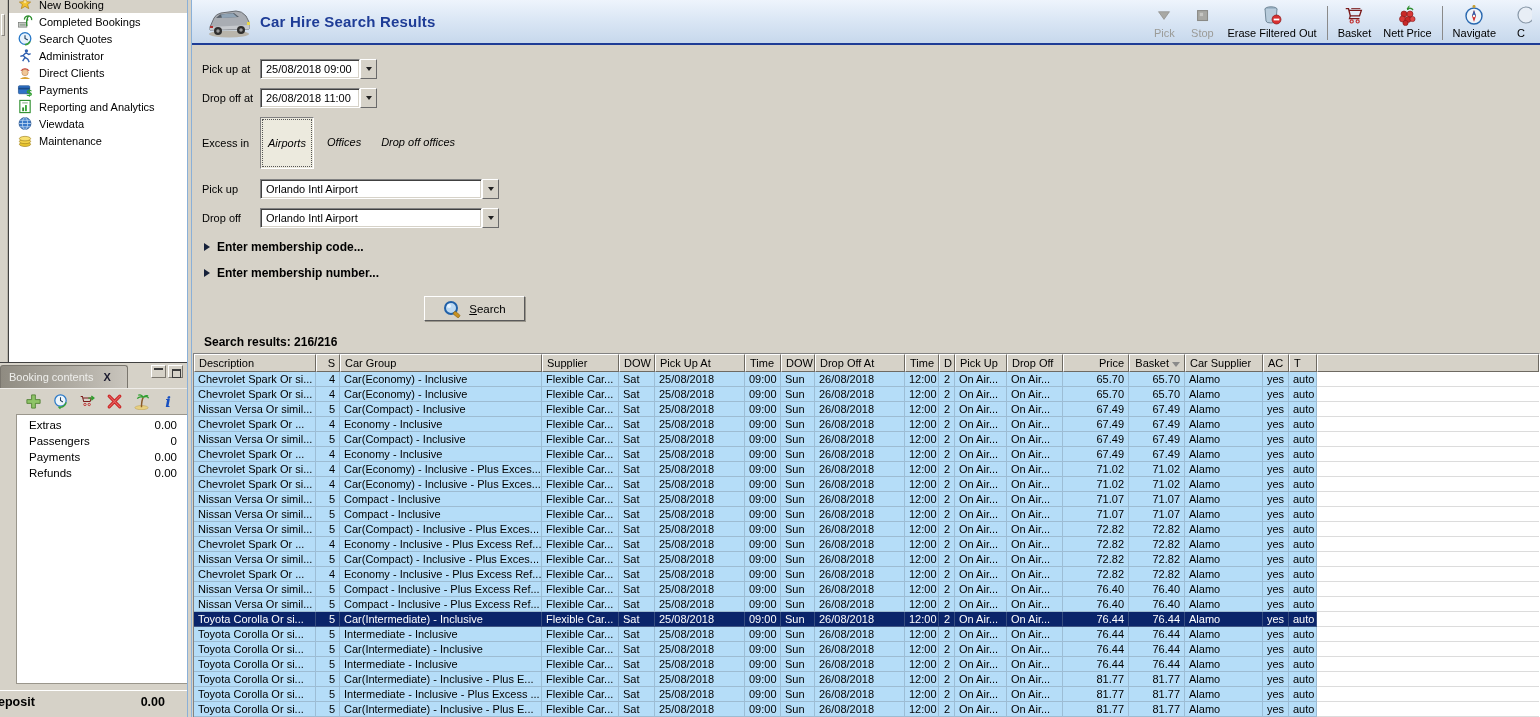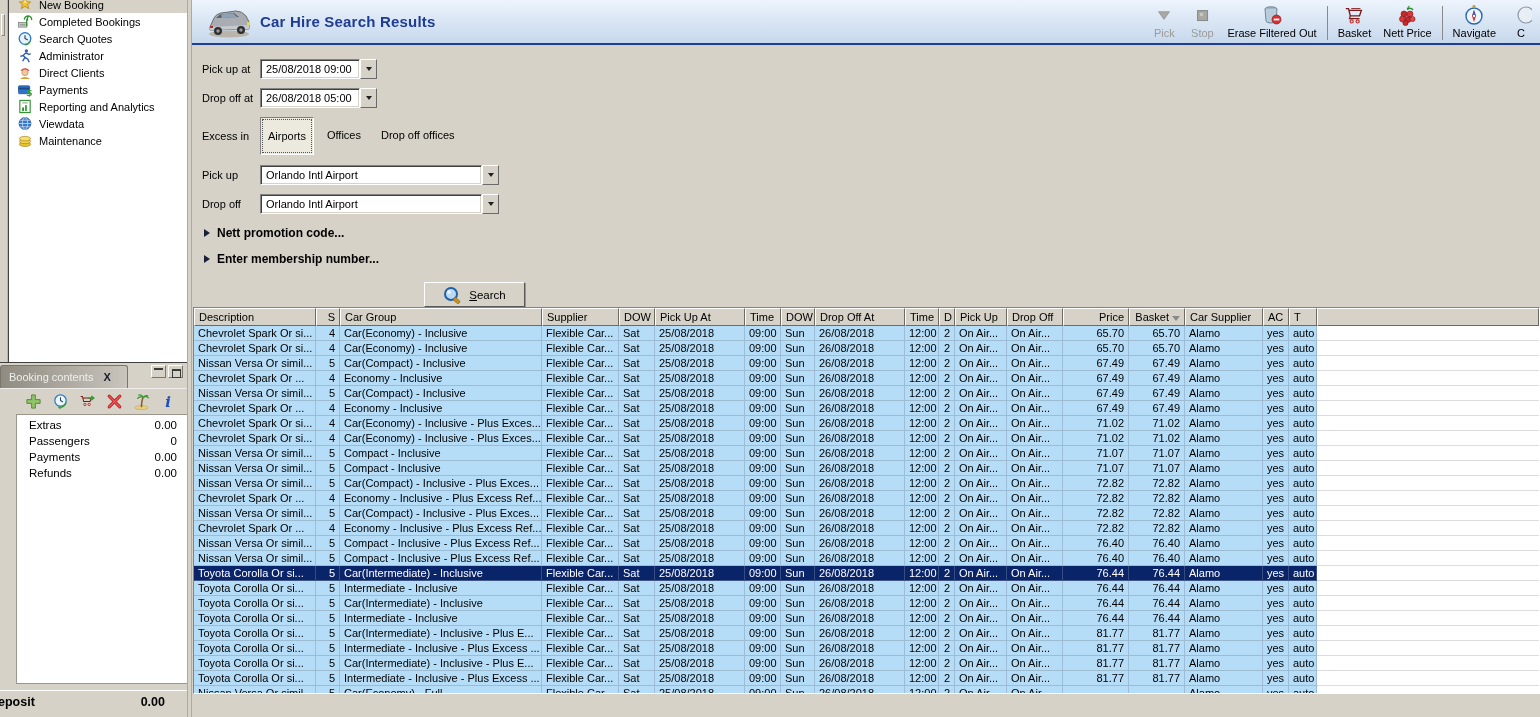--- a/index.html
+++ b/index.html
@@ -50,21 +50,21 @@
   #form-area { padding:14px 0 0 10px; }
   .form-row { display:flex; align-items:center; margin-bottom:9px; }
   .form-label { width:58px; flex:0 0 58px; }
   .combo { display:flex; }
   .combo-text { background:#fff; border:1px solid; border-color:#828282 #fff #fff #828282; box-shadow:inset 1px 1px 0 #404040, inset -1px -1px 0 #d6d2c8; padding:2px 2px 2px 5px; height:20px; display:flex; align-items:center; }
   .combo-btn { width:17px; height:20px; background:#d6d2c8; border:1px solid; border-color:#fff #6a6a6a #6a6a6a #fff; display:flex; align-items:center; justify-content:center; }
   .combo-btn .arr { width:0; height:0; border-left:3px solid transparent; border-right:3px solid transparent; border-top:4px solid #202020; }
   .w-date .combo-text { width:100px; }
   .w-air .combo-text { width:222px; }
   #tabs-row { display:flex; align-items:center; margin-bottom:10px; }
-  .seg-tab { padding:12px 7px; margin-right:6px; cursor:default; }
+  .seg-tab { padding:19px 7px; margin-right:6px; cursor:default;font-style:italic; }
   .seg-tab.selected { background:#eceade; border:1px solid; border-color:#808080 #fff #fff #808080; outline:1px dotted #555; outline-offset:-3px; }
   .expander { display:flex; align-items:center; margin:12px 0 0 2px; font-weight:bold; font-size:12px; cursor:default; }
   .expander .tri { width:0; height:0; border-top:4px solid transparent; border-bottom:4px solid transparent; border-left:6px solid #16213a; margin-right:7px; }
   #search-btn-row { margin:16px 0 0 222px; }
   #search-btn { width:101px; height:25px; background:#d6d2c8; border:1px solid; border-color:#fff #5a5a5a #5a5a5a #fff; box-shadow:1px 1px 0 #9a968c; display:flex; align-items:center; justify-content:center; gap:7px; font-size:11.5px; cursor:default; }
   #results-summary { font-weight:bold; font-size:12px; margin:14px 0 4px 2px; }
 
   
   #results-table { margin-left:1px; width:1347px; border:1px solid; border-color:#828282 #fff #fff #828282; background:#fff; }
   .trow { display:flex; height:15px; }
@@ -375,21 +375,21 @@
       <div class="combo w-date">
         <div class="combo-text">25/08/2018 09:00</div>
         <div class="combo-btn">
             <span class="arr"></span>
           </div>
       </div>
     </div>
     <div class="form-row">
       <span class="form-label">Drop off at</span>
       <div class="combo w-date">
-        <div class="combo-text">26/08/2018 05:00</div>
+        <div class="combo-text">26/08/2018 11:00</div>
         <div class="combo-btn">
             <span class="arr"></span>
           </div>
       </div>
     </div>
     <div id="tabs-row">
       <span class="form-label">Excess in</span>
       <div id="seg-tabs" style="display:flex;">
           <span class="seg-tab selected">Airports</span>
           <span class="seg-tab">Offices</span>
@@ -410,38 +410,39 @@
       <div class="combo w-air">
         <div class="combo-text">Orlando Intl Airport</div>
         <div class="combo-btn">
             <span class="arr"></span>
           </div>
       </div>
     </div>
 
     <div class="expander">
       <span class="tri"></span>
-      <span>Nett promotion code...</span>
+      <span>Enter membership code...</span>
     </div>
     <div class="expander">
       <span class="tri"></span>
       <span>Enter membership number...</span>
     </div>
 
     <div id="search-btn-row">
       <div id="search-btn">
         <svg width="19" height="18" viewBox="0 0 19 18">
           <circle cx="8" cy="8" r="6" fill="#bcd9f2" stroke="#2060a8" stroke-width="2"></circle>
           <circle cx="6" cy="6" r="2" fill="#e8f4ff"></circle>
           <rect x="12" y="11" width="7" height="3.4" rx="1.2" transform="rotate(40 12 11)" fill="#c89020" stroke="#8a6210" stroke-width=".6"></rect>
         </svg>
         <span id="search-btn-label"><u>S</u>earch</span>
       </div>
     </div>
 
+    <div id="results-summary">Search results: 216/216</div>
   </div>
 
   <div id="results-table">
     <div id="thead">
         <div class="hcell" style="width: 122px; flex: 0 0 122px;">Description</div>
         <div class="hcell al-r" style="width: 24px; flex: 0 0 24px;">S</div>
         <div class="hcell" style="width: 202px; flex: 0 0 202px;">Car Group</div>
         <div class="hcell" style="width: 77px; flex: 0 0 77px;">Supplier</div>
         <div class="hcell" style="width: 36px; flex: 0 0 36px;">DOW</div>
         <div class="hcell" style="width: 90px; flex: 0 0 90px;">Pick Up At</div>

